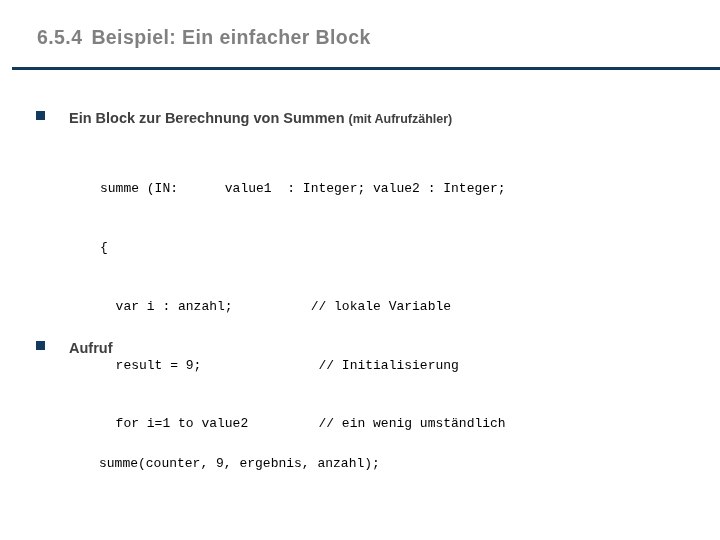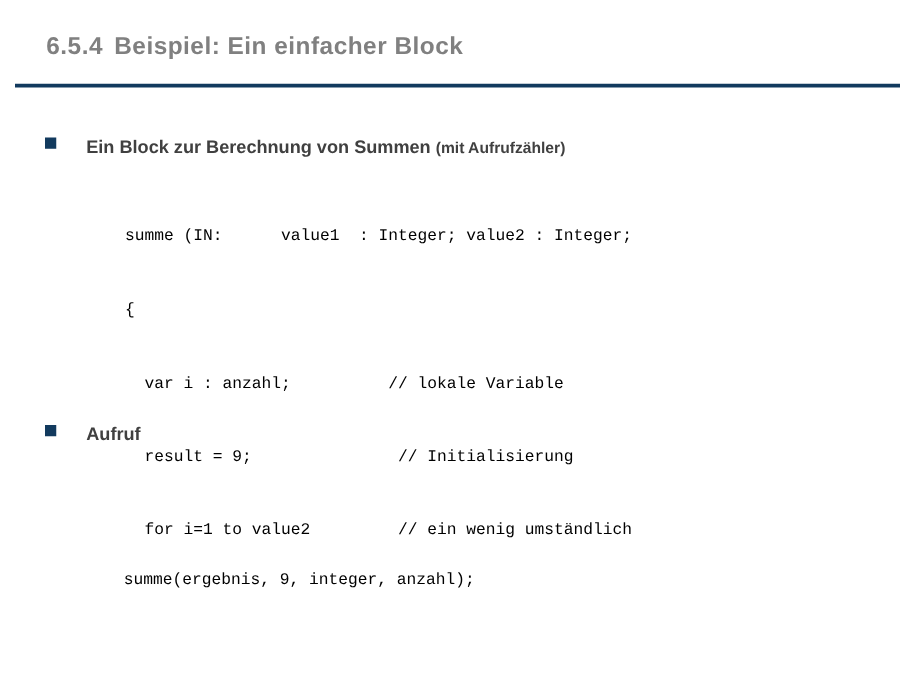--- a/index.html
+++ b/index.html
@@ -157,18 +157,18 @@
 
     <div class="bullet-row b2">
       <span class="bullet-marker"></span>
       <span class="bullet-text"><span>Aufruf</span></span>
     </div>
 
     <div class="code-block code-2">
     </div>
 
     <div class="code-block code-3">
-      <span class="code-line">summe(ergebnis, 9, integer, anzahl);</span>
+      <span class="code-line">summe(counter, 9, ergebnis, anzahl);</span>
       
     </div>
 
   </div>
 </div>
 
 </body></html>

